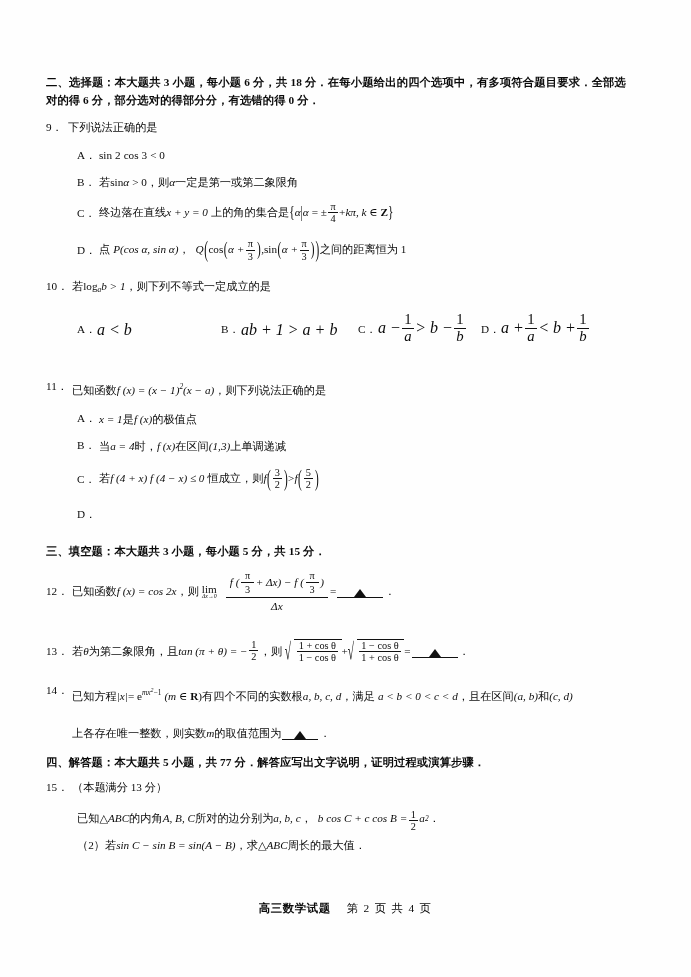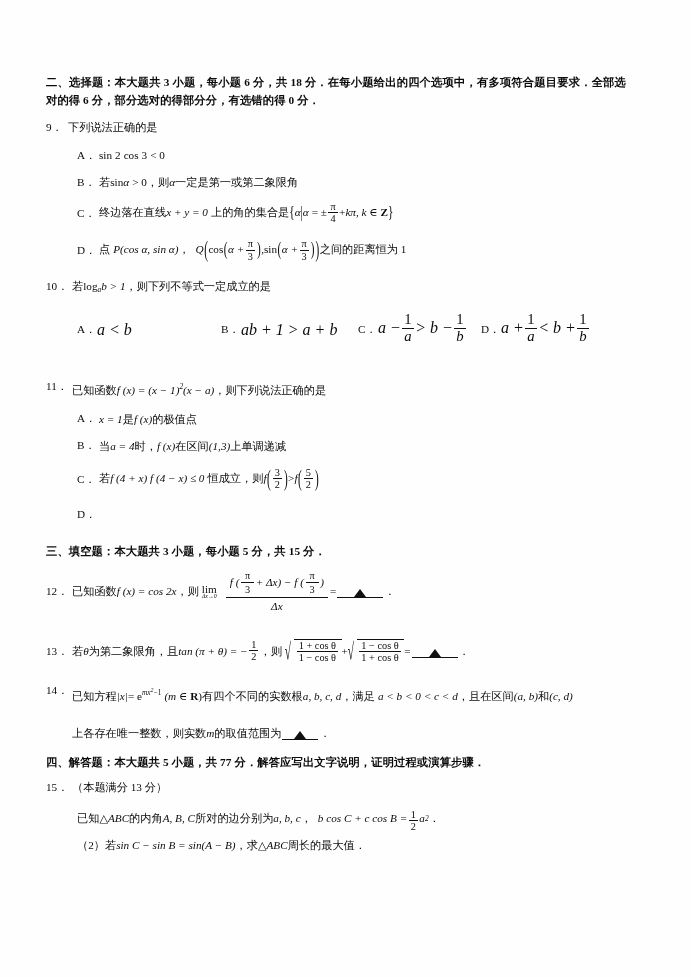--- a/index.html
+++ b/index.html
@@ -436,13 +436,16 @@
         <span>．</span>
     </div>
 
 
     <div class="sub-row" style="margin-top:4px;">
       <span>（2）若</span><span class="m">sin C − sin B = sin</span><span class="m">(A − B)</span><span>，</span><span>求</span><span class="m">△ABC</span><span>周长的最大值．</span>
     </div>
 
   </div>
 
+  <div class="footer">
+    <span class="ft-title">高三数学试题</span><span class="ft-page">第 2 页 共 4 页</span>
+  </div>
 </div>
 
 </body></html>

